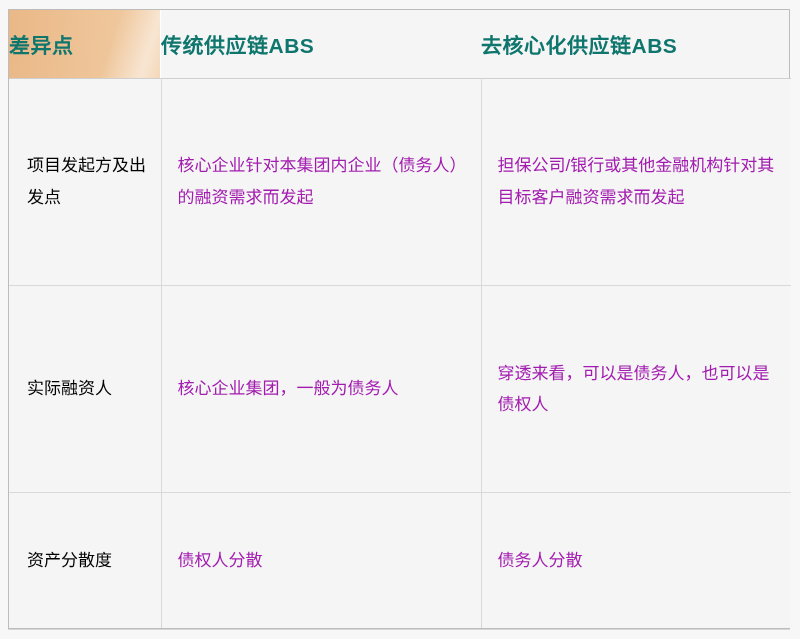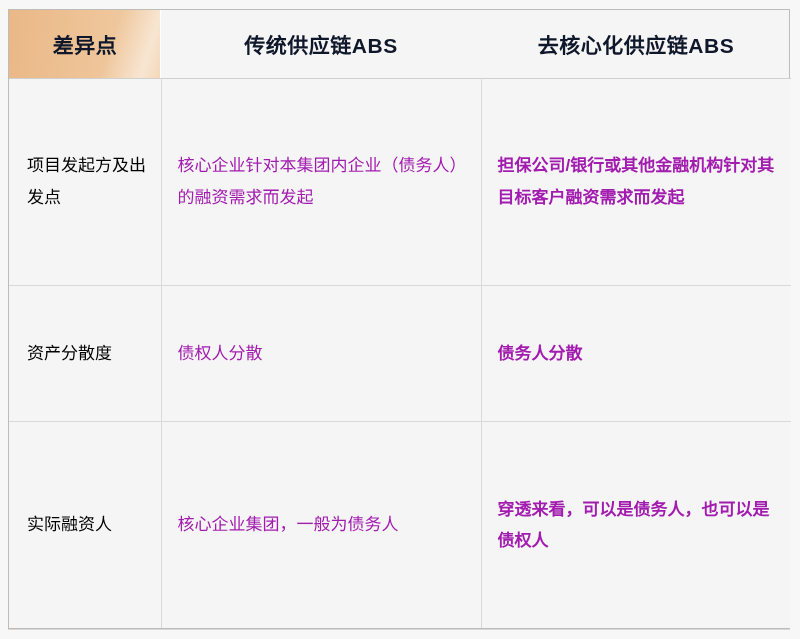--- a/index.html
+++ b/index.html
@@ -41,24 +41,24 @@
 
   
   thead tr { height: 68px; }
 
   thead th {
     padding: 0;
     margin: 0;
     border: 0;
     position: relative;
     vertical-align: middle;
-    text-align: center;
+    text-align: left;
     font-weight: bold;
     font-size: 21px;
-    color: #0f172a;
+    color: #0f766e;
     letter-spacing: 0.5px;
     overflow: hidden;
     background-color: transparent;
   }
 
   
   #header-banner {
     position: absolute;
     left: 0;
     top: 0;
@@ -125,21 +125,21 @@
     background: #f5f5f5;
     border-top: 1px solid #d9d9d9;
     border-right: 1px solid #d9d9d9;
     padding: 14px 16px;
     vertical-align: middle;
     font-size: 17px;
     line-height: 1.85;
     color: #a21caf;
     word-break: break-all;
   }
-  tbody td.col-right { border-right: 0; font-weight: bold; }
+  tbody td.col-right { border-right: 0; }
 
   tbody tr:first-child td { border-top: 1px solid #cfcfcf; }
 
   td.label-cell {
     font-size: 17px;
     line-height: 1.85;
     color: #000000;
     padding-left: 18px;
     padding-right: 10px;
   }
@@ -172,24 +172,24 @@
       </tr>
     </thead>
 
     <tbody>
       <tr>
         <td class="label-cell">项目发起方及出发点</td>
         <td class="col-mid">核心企业针对本集团内企业（债务人）的融资需求而发起</td>
         <td class="col-right">担保公司/银行或其他金融机构针对其目标客户融资需求而发起</td>
       </tr>
       <tr>
+        <td class="label-cell">实际融资人</td>
+        <td class="col-mid">核心企业集团，一般为债务人</td>
+        <td class="col-right">穿透来看，可以是债务人，也可以是债权人</td>
+      </tr>
+      <tr>
         <td class="label-cell">资产分散度</td>
         <td class="col-mid">债权人分散</td>
         <td class="col-right">债务人分散</td>
-      </tr>
-      <tr>
-        <td class="label-cell">实际融资人</td>
-        <td class="col-mid">核心企业集团，一般为债务人</td>
-        <td class="col-right">穿透来看，可以是债务人，也可以是债权人</td>
       </tr>
     </tbody>
   </table>
 </div>
 
 </body></html>

